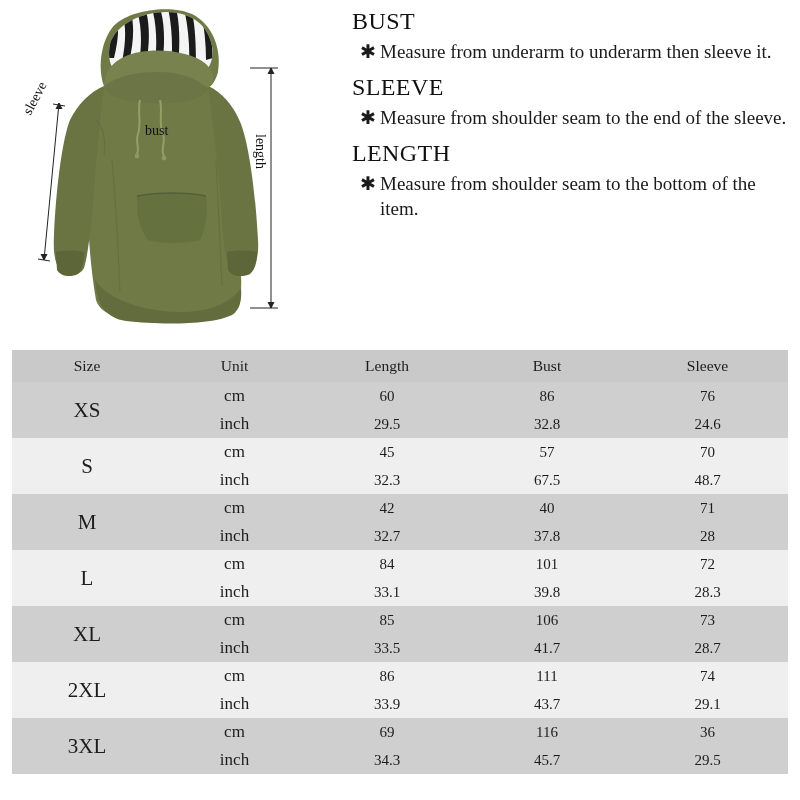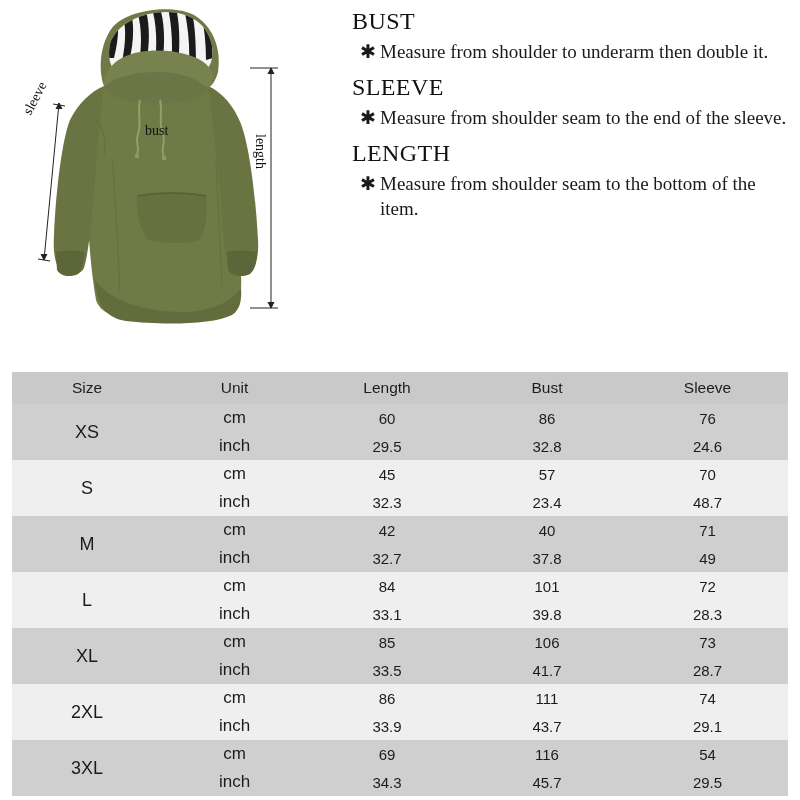--- a/index.html
+++ b/index.html
@@ -59,43 +59,42 @@
   }
   .instr-text { flex: 1 1 auto; }
 
   
   #size-table {
     position: absolute;
     left: 12px;
     top: 350px;
     width: 776px;
     border-collapse: collapse;
-    font-family: Liberation Sans, sans-serif;
+    font-family: Liberation Serif, serif;
     font-size: 15px;
     color: #1c1c1c;
-    margin-top: 22px;
   }
   #size-table th {
     background: #c9c9c9;
     font-weight: normal;
     font-size: 15.5px;
     padding: 7px 0 7px 0;
     text-align: center;
     border: none;
   }
   #size-table td {
     text-align: center;
     padding: 0;
     border: none;
     height: 28px;
   }
   .row-a td { background: #cfcfcf; }
   .row-b td { background: #efefef; }
   .size-cell {
-    font-size: 18px;
+    font-size: 21px;
   }
   .unit-cell { font-size: 17px; }
   col.c-size { width: 150px; }
   col.c-unit { width: 145px; }
   col.c-len  { width: 160px; }
   col.c-bust { width: 160px; }
   col.c-slv  { width: 161px; }
 
   
   .grp-line td {
@@ -232,21 +231,21 @@
       <div class="lbl" id="lbl-sleeve">sleeve</div>
       <div class="lbl" id="lbl-length">length</div>
     </div>
 
     <div id="instructions">
 
       <div class="instr-block">
         <div class="instr-heading">BUST</div>
         <div class="instr-line">
           <span class="instr-star">✱</span>
-          <span class="instr-text">Measure from shoulder to underarm then double it.</span>
+          <span class="instr-text">Measure from underarm to underarm then sleeve it.</span>
         </div>
       </div>
 
       <div class="instr-block">
         <div class="instr-heading">SLEEVE</div>
         <div class="instr-line">
           <span class="instr-star">✱</span>
           <span class="instr-text">Measure from shoulder seam to the end of the sleeve.</span>
         </div>
       </div>
@@ -296,35 +295,35 @@
         <tr class="row-b">
           <td class="size-cell" rowspan="2">S</td>
           <td class="unit-cell">cm</td>
           <td>45</td>
           <td>57</td>
           <td>70</td>
         </tr>
         <tr class="row-b grp-line">
           <td class="unit-cell">inch</td>
           <td>32.3</td>
-          <td>23.4</td>
+          <td>67.5</td>
           <td>48.7</td>
         </tr>
         <tr class="row-a">
           <td class="size-cell" rowspan="2">M</td>
           <td class="unit-cell">cm</td>
           <td>42</td>
           <td>40</td>
           <td>71</td>
         </tr>
         <tr class="row-a grp-line">
           <td class="unit-cell">inch</td>
           <td>32.7</td>
           <td>37.8</td>
-          <td>49</td>
+          <td>28</td>
         </tr>
         <tr class="row-b">
           <td class="size-cell" rowspan="2">L</td>
           <td class="unit-cell">cm</td>
           <td>84</td>
           <td>101</td>
           <td>72</td>
         </tr>
         <tr class="row-b grp-line">
           <td class="unit-cell">inch</td>
@@ -356,21 +355,21 @@
           <td class="unit-cell">inch</td>
           <td>33.9</td>
           <td>43.7</td>
           <td>29.1</td>
         </tr>
         <tr class="row-a">
           <td class="size-cell" rowspan="2">3XL</td>
           <td class="unit-cell">cm</td>
           <td>69</td>
           <td>116</td>
-          <td>54</td>
+          <td>36</td>
         </tr>
         <tr class="row-a grp-line">
           <td class="unit-cell">inch</td>
           <td>34.3</td>
           <td>45.7</td>
           <td>29.5</td>
         </tr>
       </tbody>
   </table>
 

